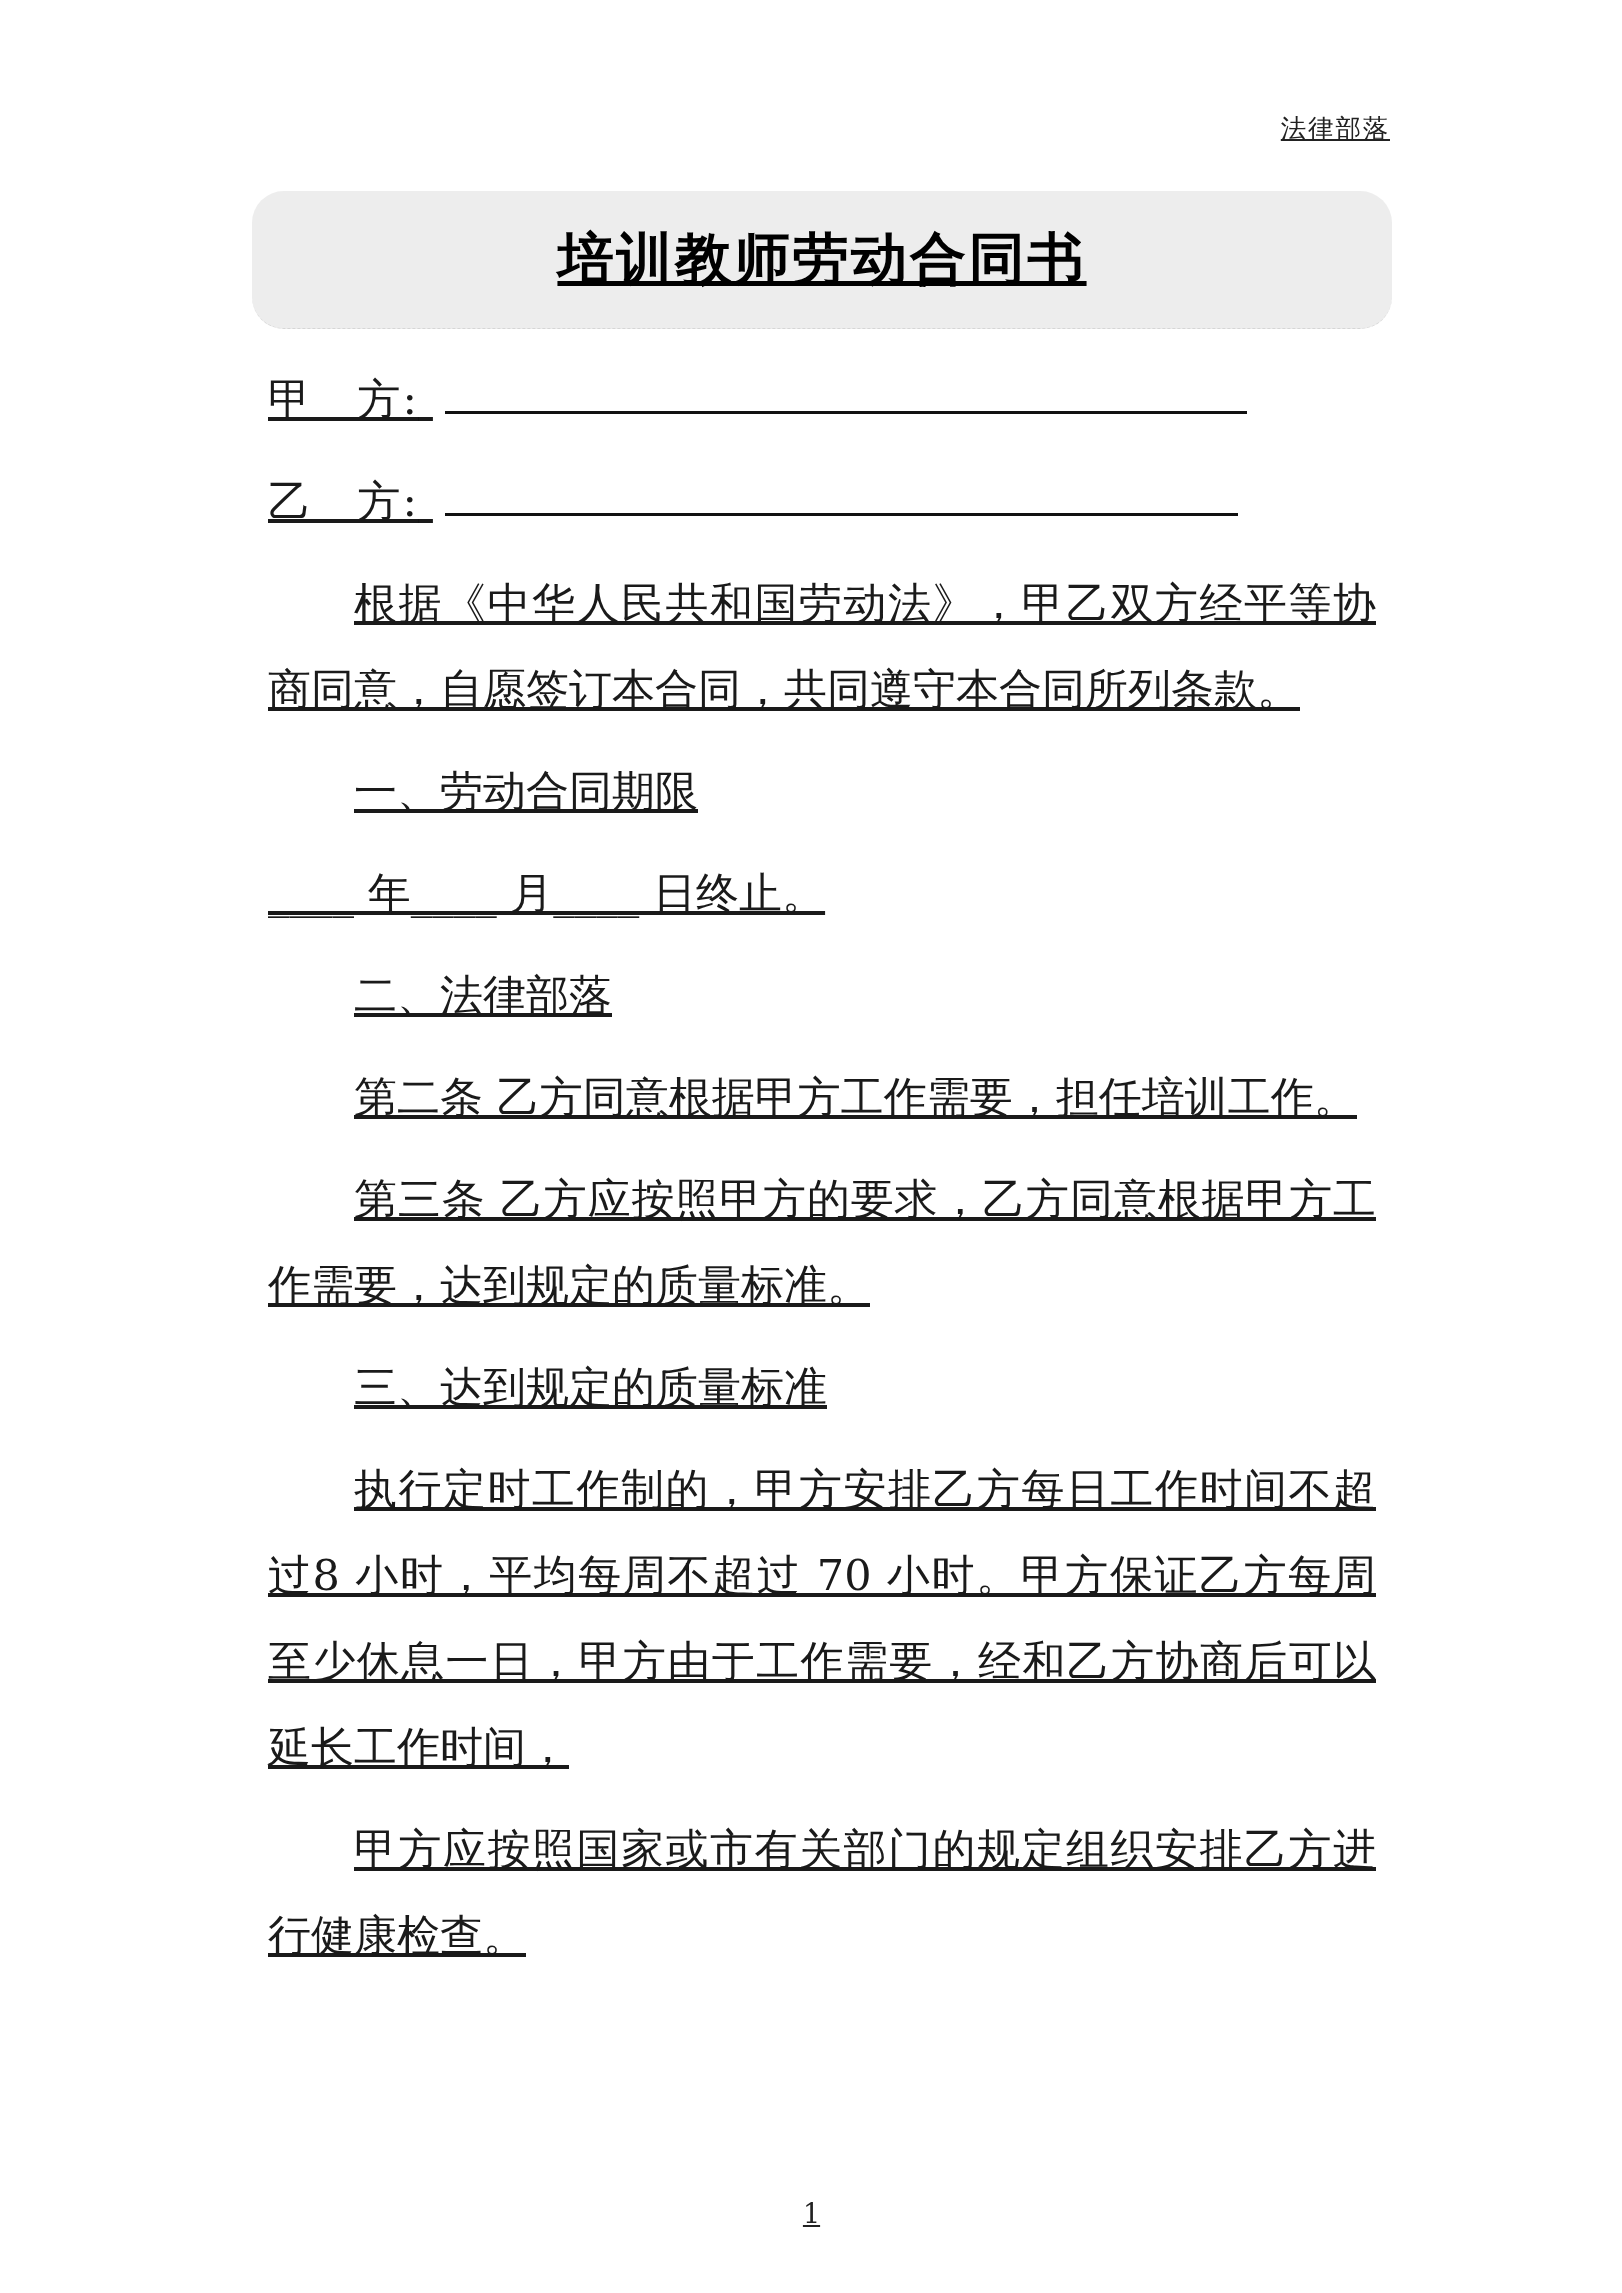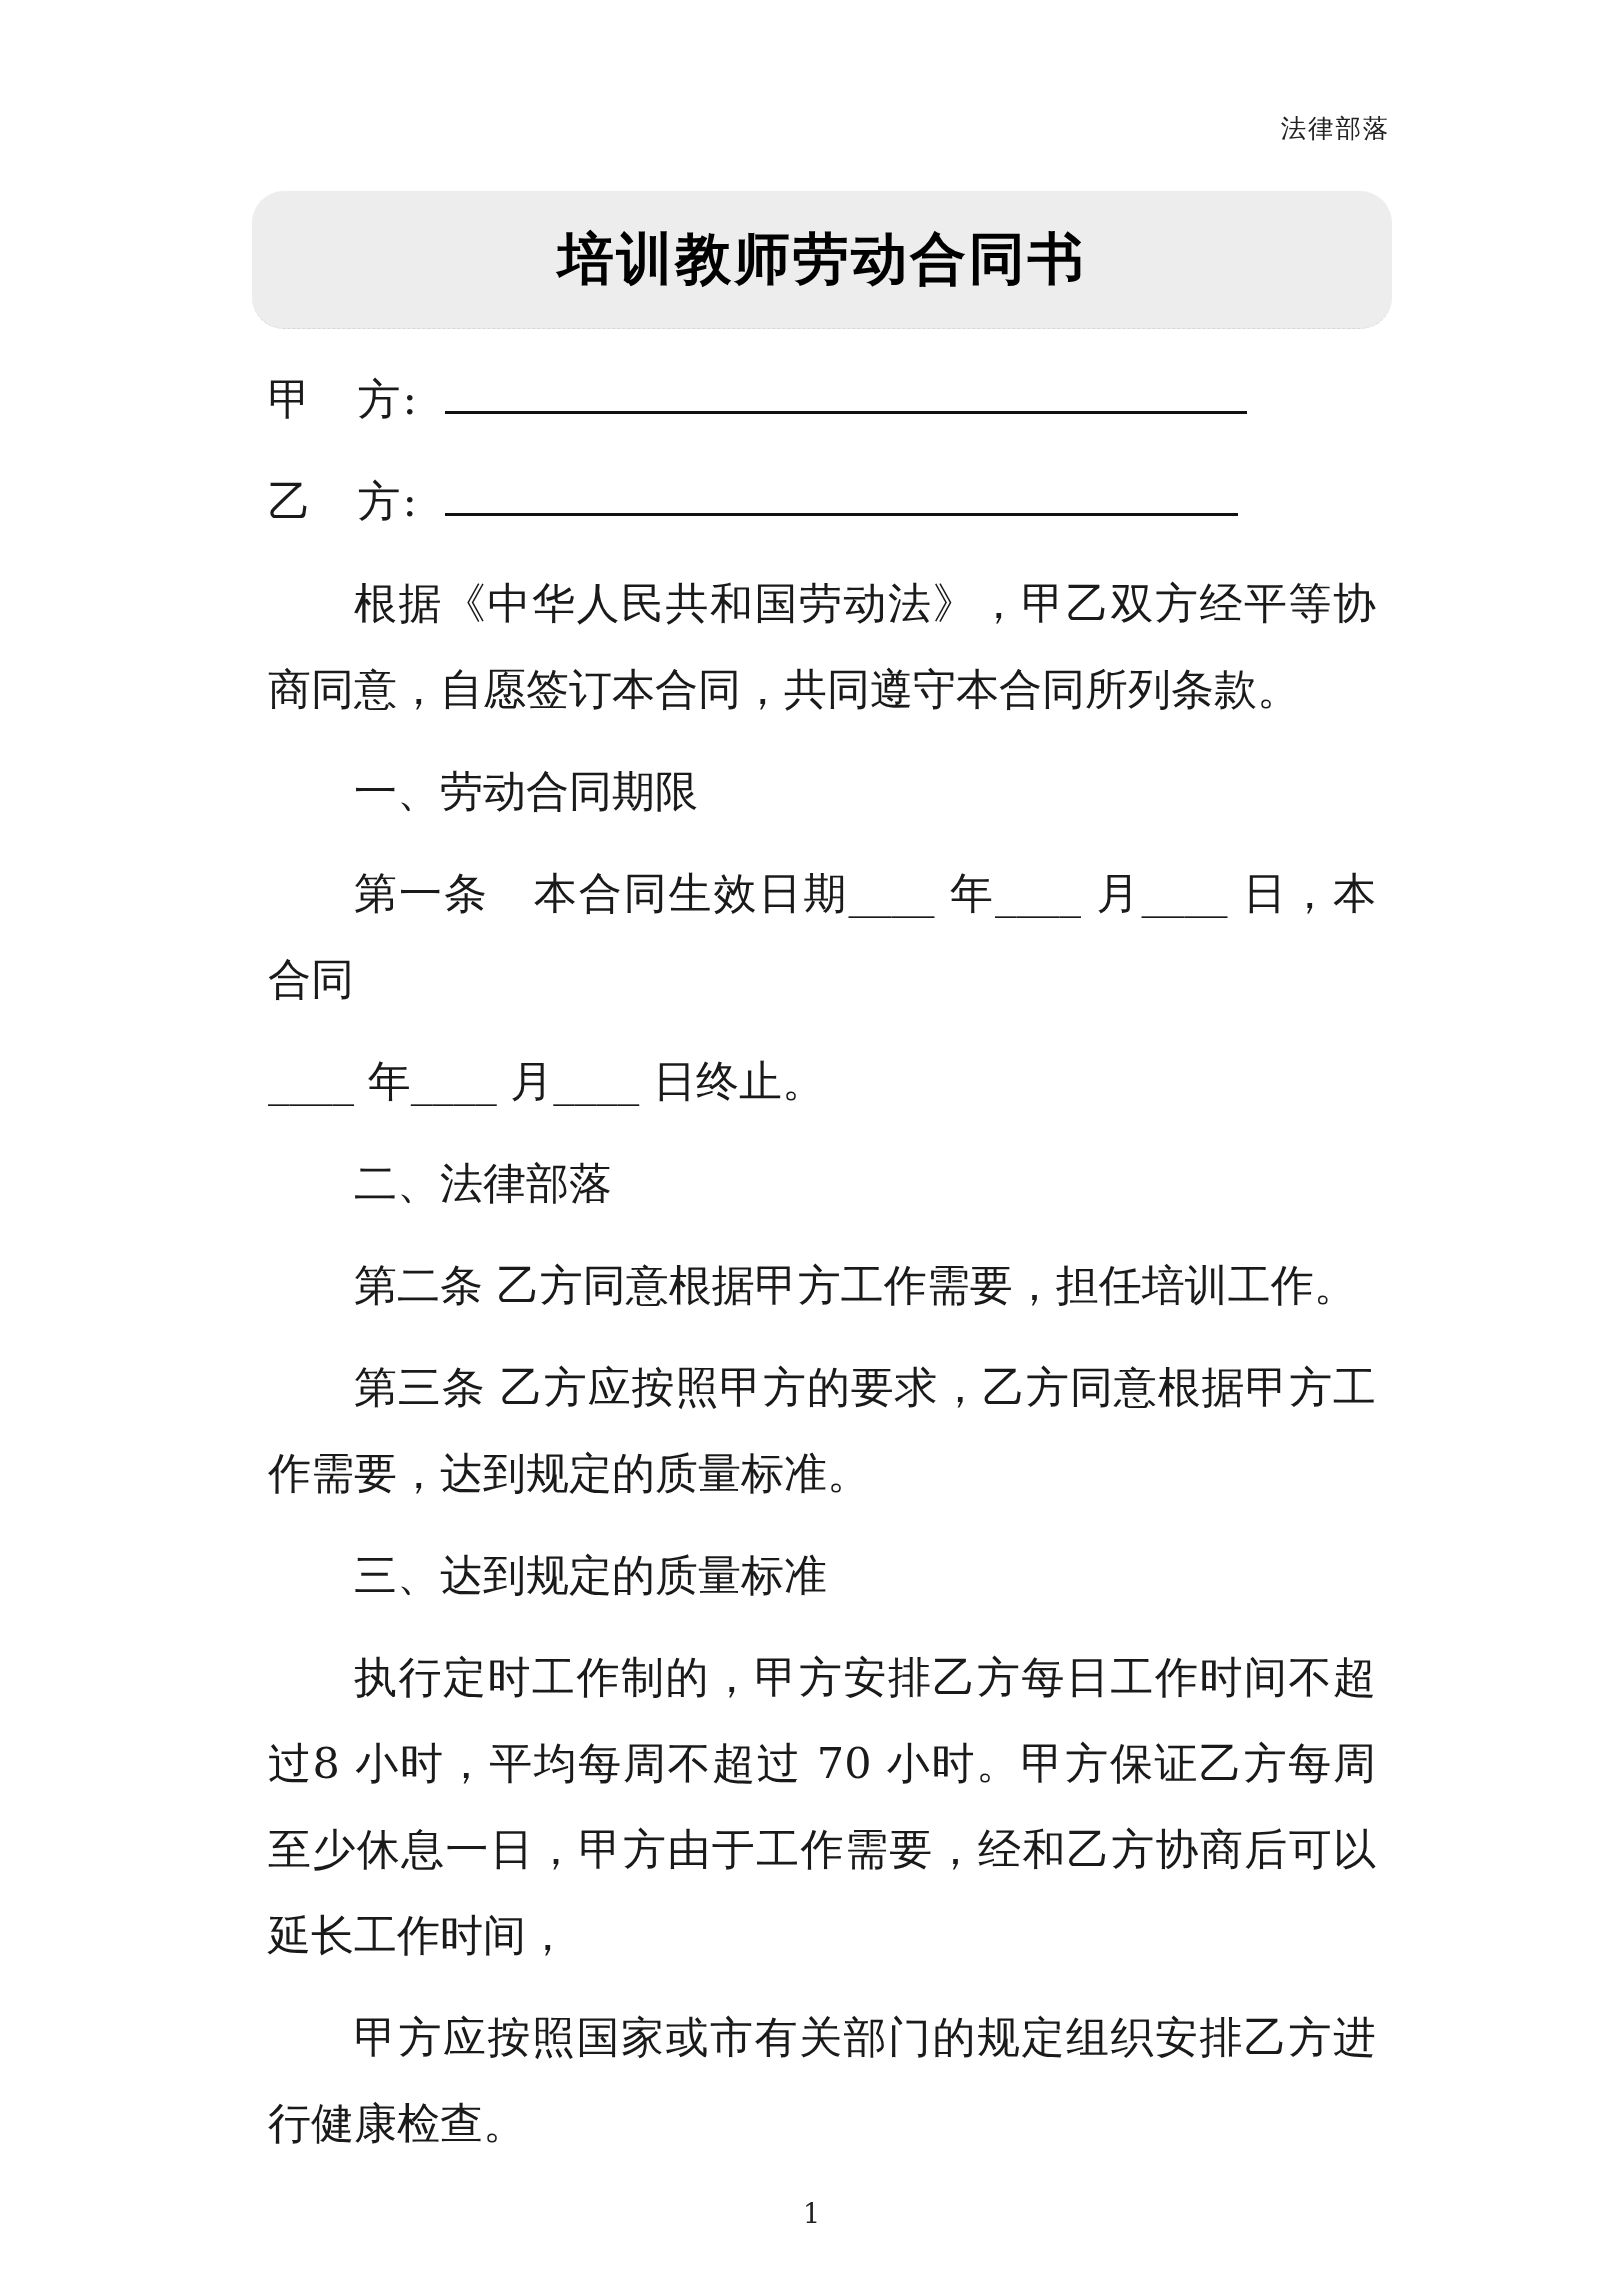--- a/index.html
+++ b/index.html
@@ -1,15 +1,15 @@
 <!DOCTYPE html>
 <html style="font-size:14.5px"><head>
 <meta charset="utf-8">
 <style>
-  * { margin: 0; padding: 0; box-sizing: border-box; }
+  * { margin: 0; padding: 0; box-sizing: border-box; text-decoration: underline; }
   html, body { background: #ffffff; }
   .sheet {
     position: relative;
     width: 1623px;
     height: 2294px;
     background: #ffffff;
     font-family: "DejaVu Serif", "Liberation Serif", serif;
     color: #1a1a1a;
     overflow: hidden;
   }
@@ -91,21 +91,20 @@
 
     <p class="para party-line">
       <span class="party-label">乙　方:</span>
       <span class="blank-line blank-b"></span>
     </p>
 
     <p class="para indent">根据《中华人民共和国劳动法》，甲乙双方经平等协商同意，自愿签订本合同，共同遵守本合同所列条款。</p>
 
     <p class="para indent">一、劳动合同期限</p>
 
-    <p class="para indent">第一条　本合同生效日期____ 年____ 月____ 日，本合同</p>
 
     <p class="para">____ 年____ 月____ 日终止。</p>
 
     <p class="para indent">二、法律部落</p>
 
     <p class="para indent">第二条 乙方同意根据甲方工作需要，担任培训工作。</p>
 
     <p class="para indent">第三条 乙方应按照甲方的要求，乙方同意根据甲方工作需要，达到规定的质量标准。</p>
 
     <p class="para indent">三、达到规定的质量标准</p>

